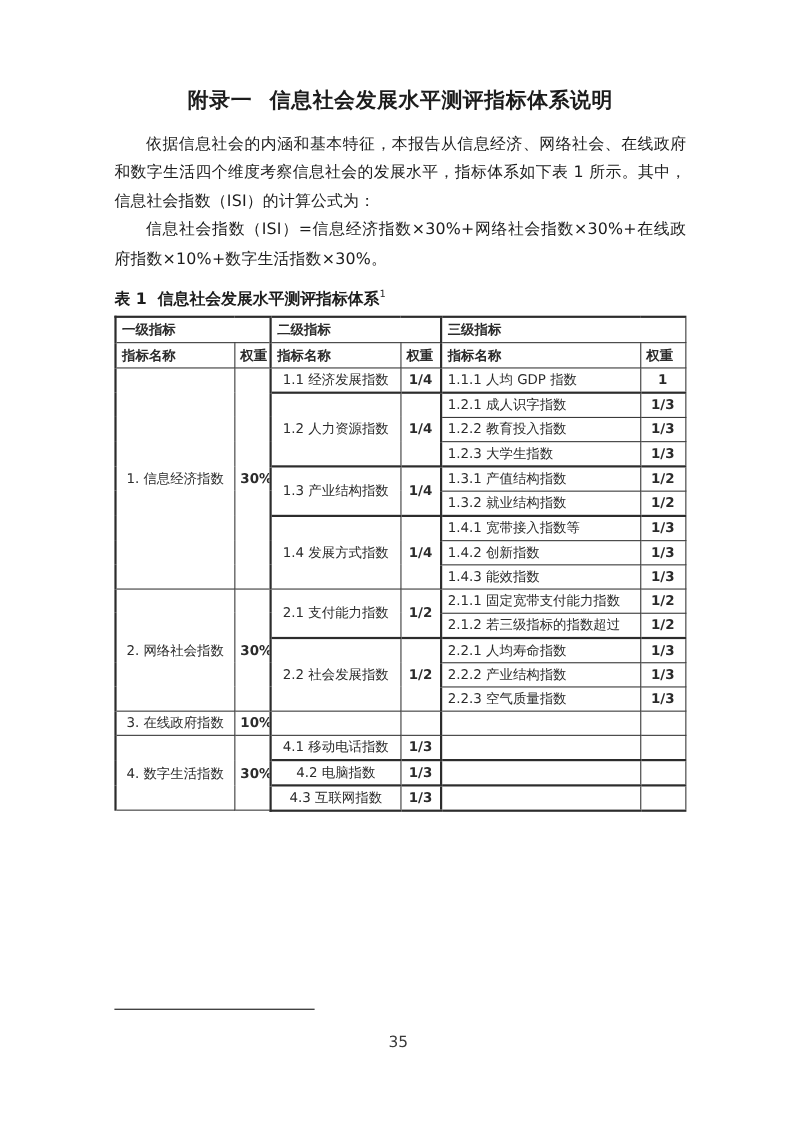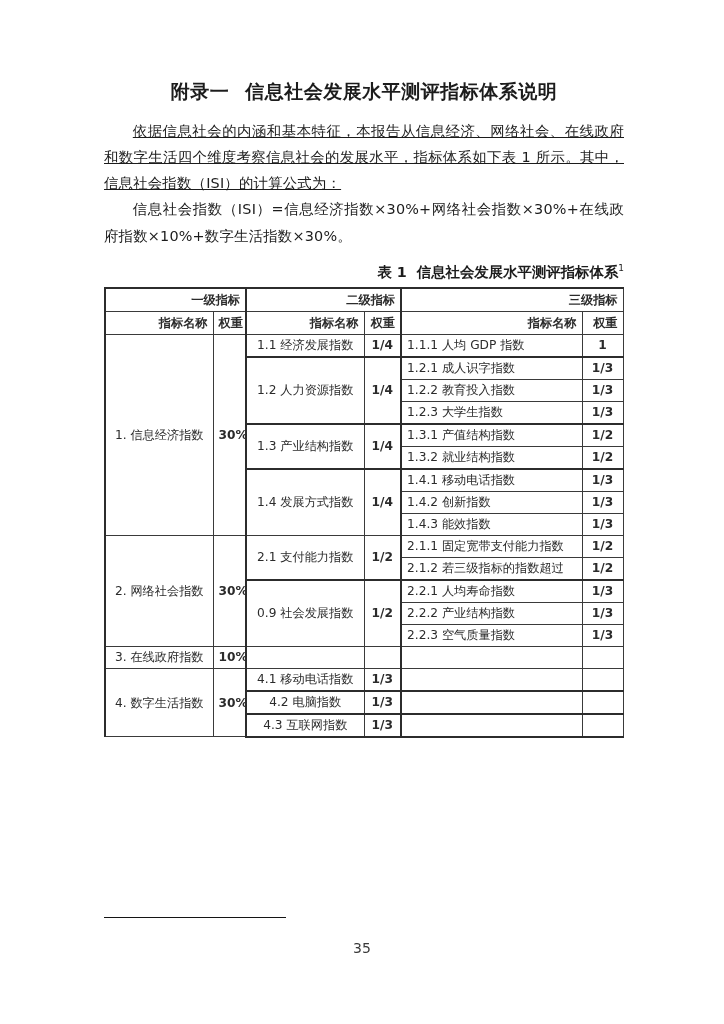--- a/index.html
+++ b/index.html
@@ -44,26 +44,26 @@
   
   .para {
     font-size: 14.4px;
     line-height: 26.2px;
     text-align: justify;
     text-justify: inter-ideograph;
     margin: 0;
     text-indent: 2em;
     letter-spacing: 0.2px;
   }
-  .para.first { margin-top: 14px; text-decoration: underline; }
+  .para.first { margin-top: 14px; }
   .para.formula { margin-top: 0px; }
 
   
   .table-caption {
-    text-align: right;
+    text-align: left;
     font-size: 14.4px;
     font-weight: bold;
     margin: 13px 0 5px 0;
     line-height: 1.4;
   }
   .table-caption .cap-gap { display: inline-block; width: 10px; }
   .fn-ref {
     font-size: 9px;
     vertical-align: super;
     font-weight: normal;
@@ -82,21 +82,21 @@
     border: 1px solid #3a3a3a;
     padding: 0 5px;
     height: 21px;
     line-height: 20px;
     font-weight: normal;
     vertical-align: middle;
     overflow: hidden;
     white-space: nowrap;
   }
   table.indicator-table th {
-    text-align: right;
+    text-align: left;
     font-weight: bold;
     height: 22px;
     margin-top: 24px;
   }
   .col-name { text-align: left; }
   .col-weight { text-align: center; font-weight: bold !important; }
   .v-center { text-align: center; }
   .thick-left { border-left: 2px solid #2c2c2c !important; }
   .thick-top { border-top: 2px solid #2c2c2c !important; }
   .thick-bottom { border-bottom: 2px solid #2c2c2c !important; }
@@ -207,21 +207,21 @@
             <td class="col-name thick-left subgrp-cell">1.3.1 产值结构指数</td>
             <td class="col-weight subgrp-cell">1/2</td>
           </tr>
           <tr>
             <td class="col-name thick-left">1.3.2 就业结构指数</td>
             <td class="col-weight">1/2</td>
           </tr>
           <tr>
             <td class="col-name v-center thick-left subgrp-cell" rowspan="3">1.4 发展方式指数</td>
             <td class="col-weight subgrp-cell" rowspan="3">1/4</td>
-            <td class="col-name thick-left subgrp-cell">1.4.1 移动电话指数</td>
+            <td class="col-name thick-left subgrp-cell">1.4.1 宽带接入指数等</td>
             <td class="col-weight subgrp-cell">1/3</td>
           </tr>
           <tr>
             <td class="col-name thick-left">1.4.2 创新指数</td>
             <td class="col-weight">1/3</td>
           </tr>
           <tr>
             <td class="col-name thick-left">1.4.3 能效指数</td>
             <td class="col-weight">1/3</td>
           </tr>
@@ -231,21 +231,21 @@
             <td class="col-name v-center thick-left" rowspan="2">2.1 支付能力指数</td>
             <td class="col-weight" rowspan="2">1/2</td>
             <td class="col-name thick-left">2.1.1 固定宽带支付能力指数</td>
             <td class="col-weight">1/2</td>
           </tr>
           <tr>
             <td class="col-name thick-left">2.1.2 若三级指标的指数超过</td>
             <td class="col-weight">1/2</td>
           </tr>
           <tr>
-            <td class="col-name v-center thick-left subgrp-cell" rowspan="3">0.9 社会发展指数</td>
+            <td class="col-name v-center thick-left subgrp-cell" rowspan="3">2.2 社会发展指数</td>
             <td class="col-weight subgrp-cell" rowspan="3">1/2</td>
             <td class="col-name thick-left subgrp-cell">2.2.1 人均寿命指数</td>
             <td class="col-weight subgrp-cell">1/3</td>
           </tr>
           <tr>
             <td class="col-name thick-left">2.2.2 产业结构指数</td>
             <td class="col-weight">1/3</td>
           </tr>
           <tr>
             <td class="col-name thick-left">2.2.3  空气质量指数</td>

